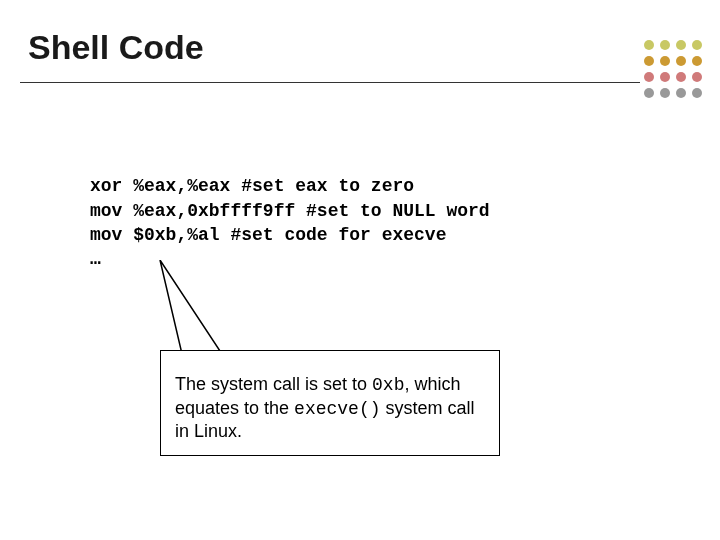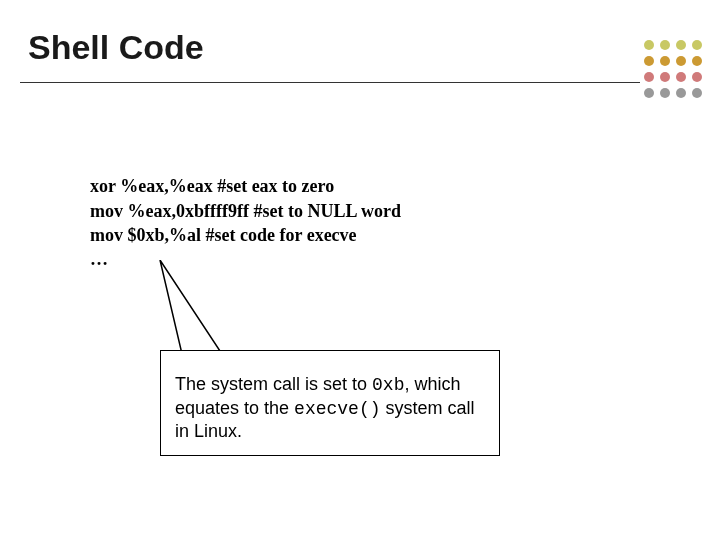--- a/index.html
+++ b/index.html
@@ -41,21 +41,21 @@
   }
   .dot {
     width: 10px;
     height: 10px;
     border-radius: 50%;
   }
   .codeblock {
     position: absolute;
     left: 90px;
     top: 150px;
-    font-family: Liberation Serif, serif;
+    font-family: Liberation Mono, monospace;
     font-size: 18px;
     font-weight: bold;
     color: #000;
     line-height: 1.35;
     white-space: pre;
   }
   .callout-wrap {
     position: absolute;
     left: 160px;
     top: 350px;

